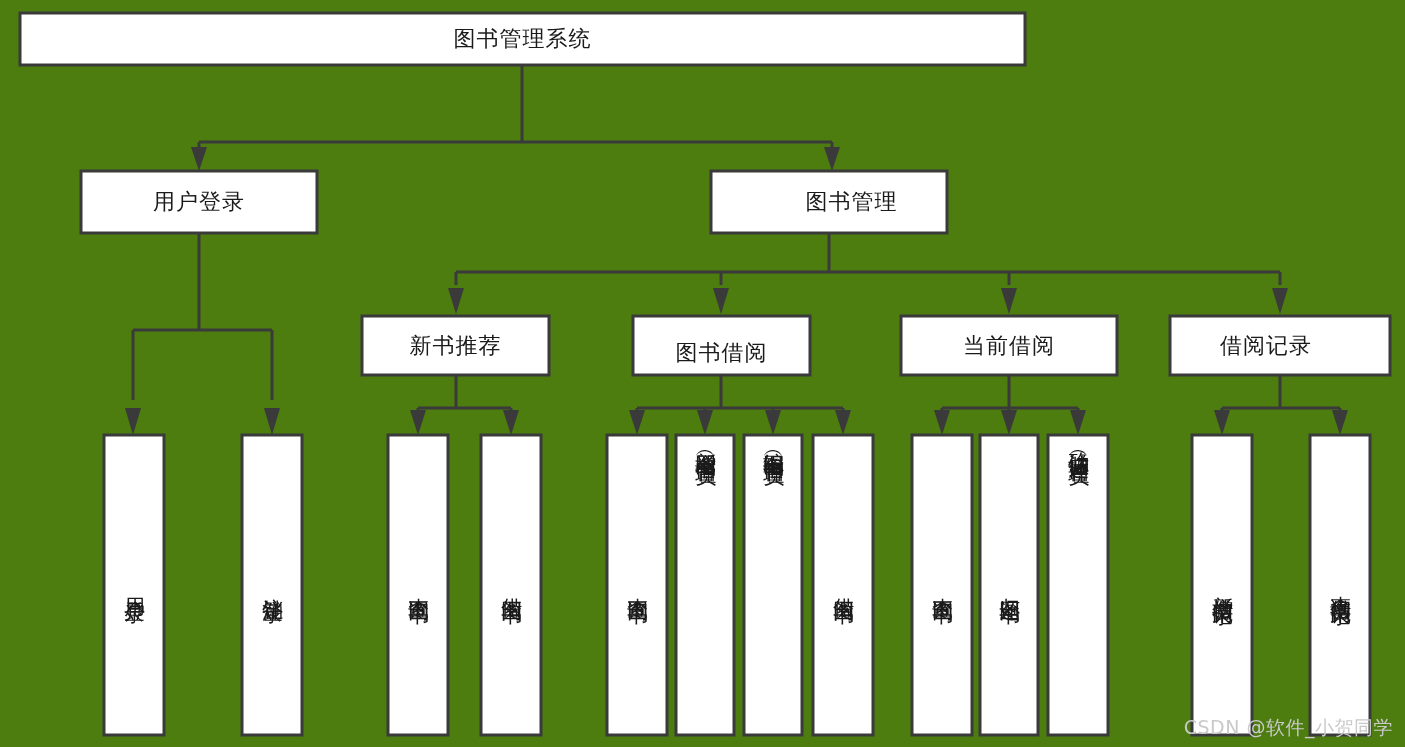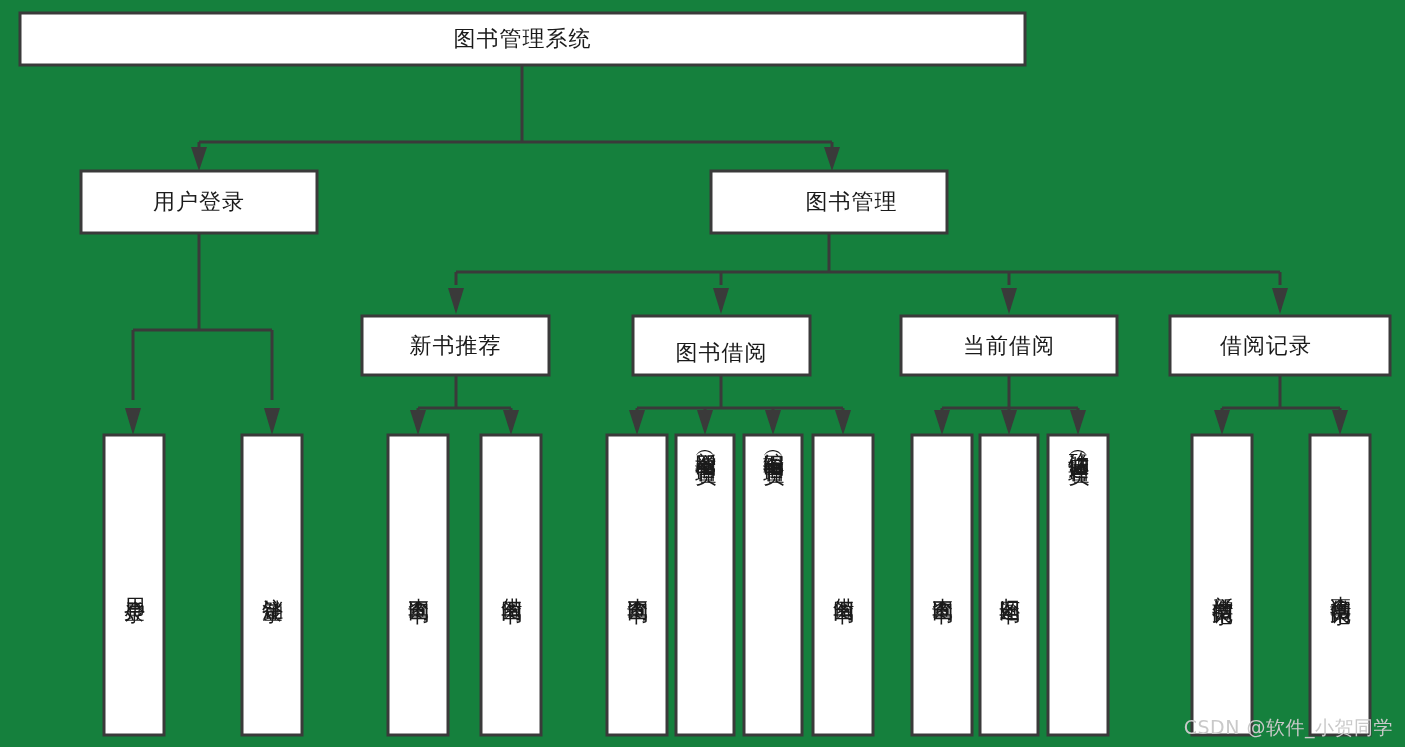--- a/index.html
+++ b/index.html
@@ -7,21 +7,21 @@
     padding: 0;
     background: #ffffff;
   }
   body {
     font-family: "DejaVu Sans", "Liberation Sans", sans-serif;
   }
   #diagram-root {
     position: relative;
     width: 1405px;
     height: 747px;
-    background: #15803d;
+    background: #4d7c0f;
     overflow: hidden;
   }
   svg#tree-svg {
     position: absolute;
     left: 0;
     top: 0;
     width: 1405px;
     height: 747px;
   }
   .node-box {

